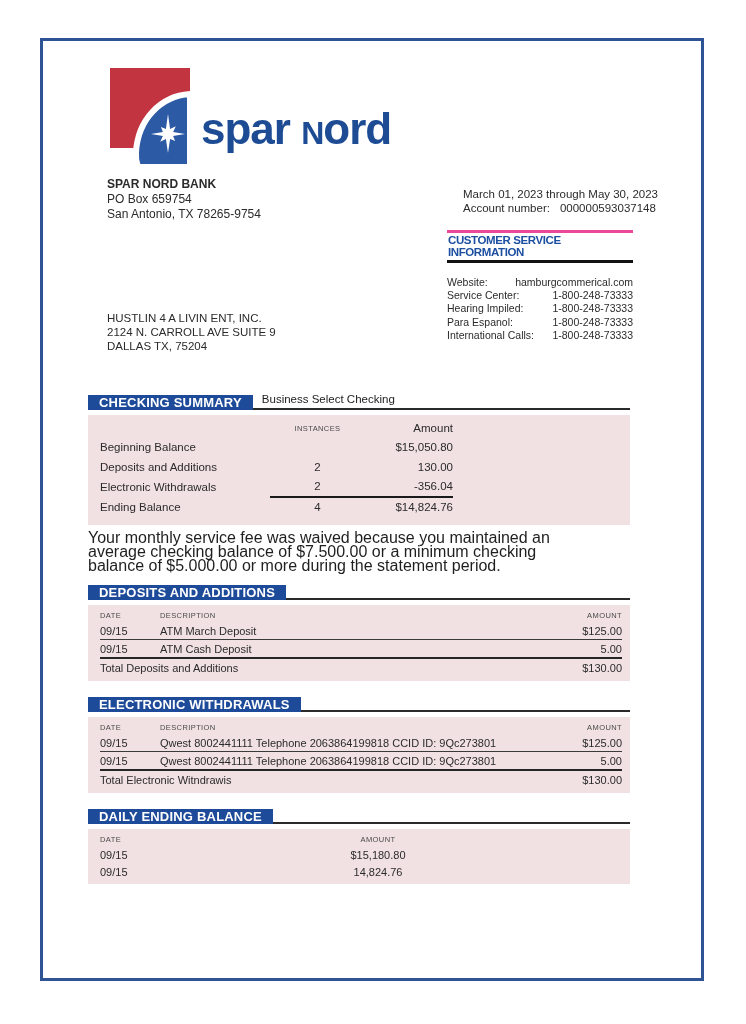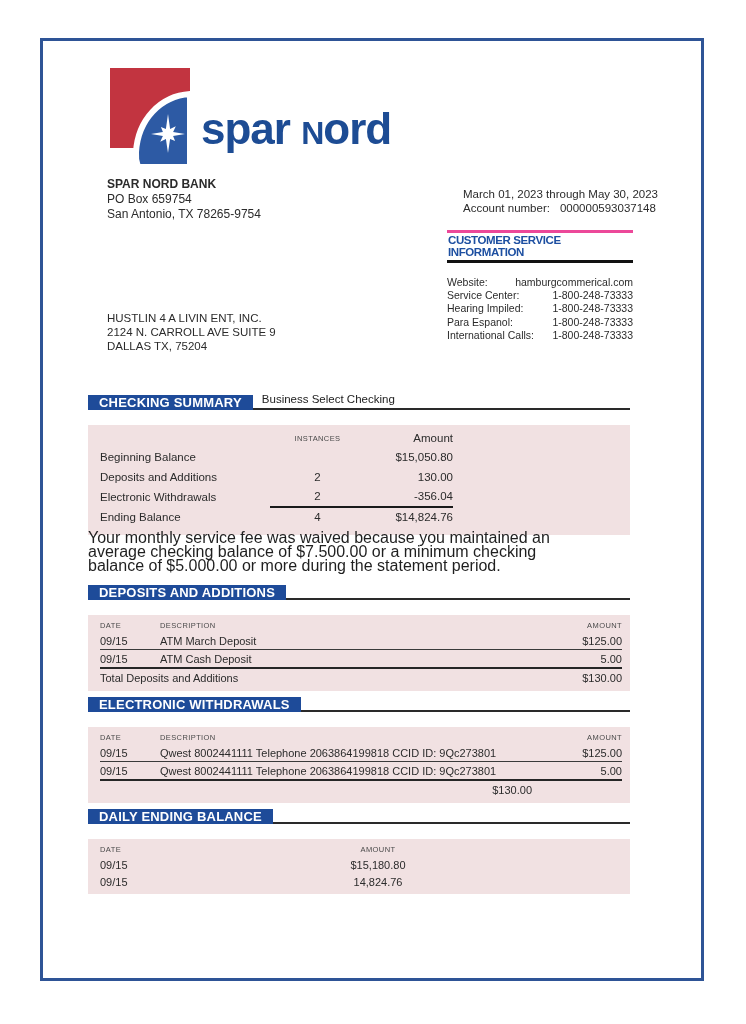--- a/index.html
+++ b/index.html
@@ -33,21 +33,21 @@
 
   
   .section{left:88px;width:542px;}
   .sec-summary{top:387px;} .sec-deposits{top:577px;} .sec-withdrawals{top:689px;} .sec-daily{top:801px;}
   .section-head{display:flex;align-items:flex-end;height:23px;}
   .head-box{background:#1e4b99;color:#ffffff;font-weight:bold;font-size:13px;letter-spacing:0.2px;
     padding:0 11px;display:flex;align-items:center;white-space:nowrap;}
   .head-rest{flex:1;border-bottom:2px solid #2a2a2a;display:flex;align-items:flex-end;padding-left:9px;}
   .head-sub{font-size:11.5px;color:#222;padding-bottom:3px;}
 
-  .pink{background:#f1e1e2;margin-top:15px;}
+  .pink{background:#f1e1e2;margin-top:5px;}
   .tiny-h{font-size:7.5px;color:#4a4a4a;letter-spacing:0.4px;}
 
   
   .sum-table{padding:4px 0 8px 12px;}
   .sum-row{display:grid;grid-template-columns:170px 95px 88px;align-items:center;height:20px;font-size:11.5px;}
   .sum-row.hdr{height:18px;}
   .c-inst{text-align:center;}
   .c-amt{text-align:right;}
   .sum-row.uline .c-inst,.sum-row.uline .c-amt{border-bottom:2px solid #1a1a1a;height:100%;display:flex;align-items:center;}
   .sum-row.uline .c-inst{justify-content:center;}
@@ -207,20 +207,21 @@
       <span>09/15</span>
       <span>Qwest 8002441111 Telephone 2063864199818 CCID ID: 9Qc273801</span>
       <span class="c-amt">$125.00</span>
     </div>
     <div class="det-row sep2">
       <span>09/15</span>
       <span>Qwest 8002441111 Telephone 2063864199818 CCID ID: 9Qc273801</span>
       <span class="c-amt">5.00</span>
     </div>
     <div class="det-total">
+      <span>Total Electronic Witndrawis</span>
       <span class="c-amt">$130.00</span>
     </div>
   </div>
 </div>
 
 <div class="abs section sec-daily">
   <div class="section-head">
     <div class="head-box">DAILY ENDING BALANCE</div>
     <div class="head-rest"></div>
   </div>

